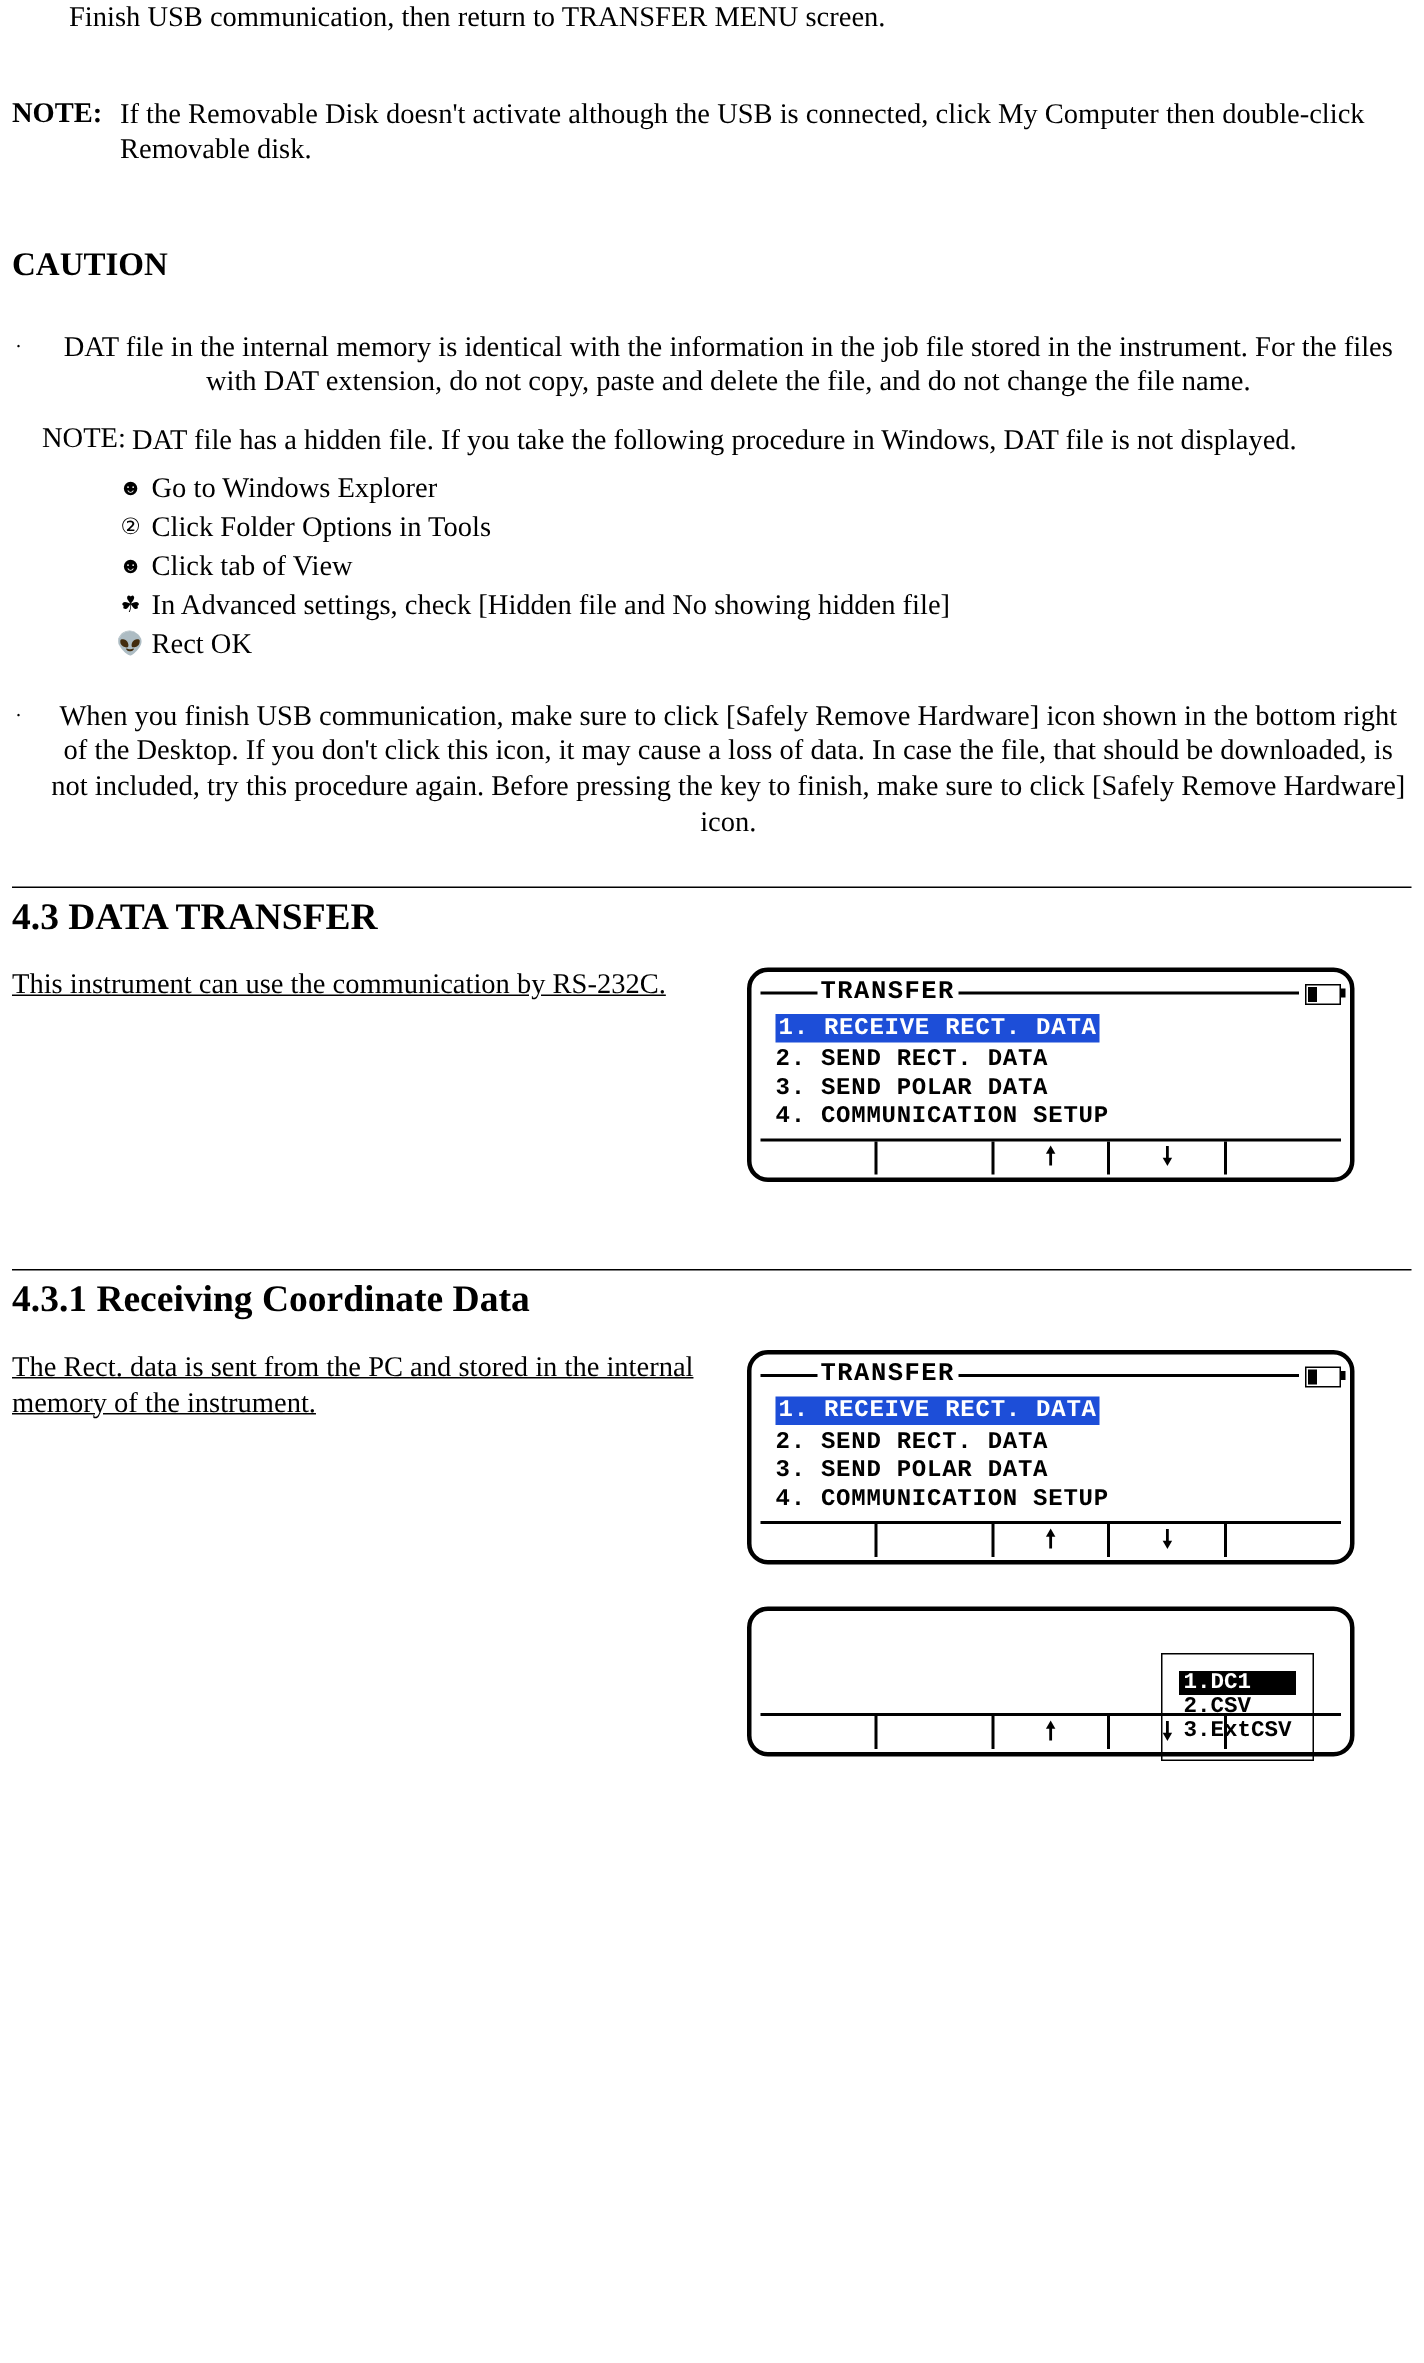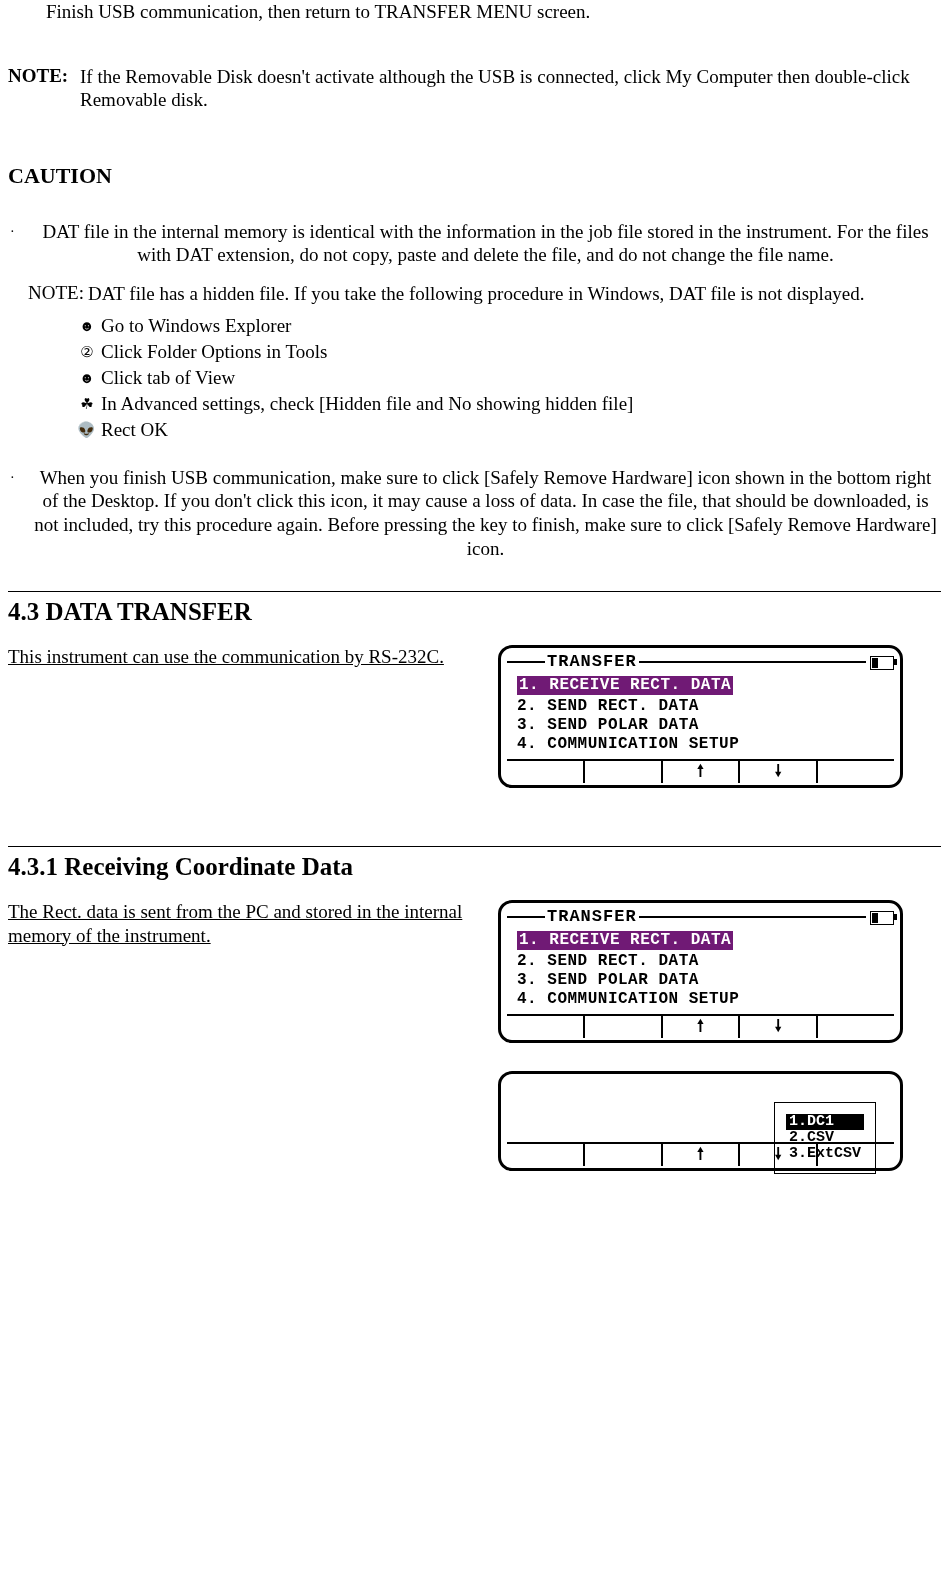--- a/index.html
+++ b/index.html
@@ -139,21 +139,21 @@
   .lcd-body {
     padding: 1px 2px 2px 10px;
   }
   .lcd-line {
     font-size: 16px;
     letter-spacing: 0.5px;
     white-space: pre;
     line-height: 19px;
   }
   .lcd-line.sel {
-    background: #701a75;
+    background: #1d4ed8;
     color: #fff;
     display: inline-block;
     padding: 0 2px;
   }
   .lcd-softkeys {
     display: flex;
     border-top: 2px solid #000;
     margin-top: 3px;
   }
   .sk {

